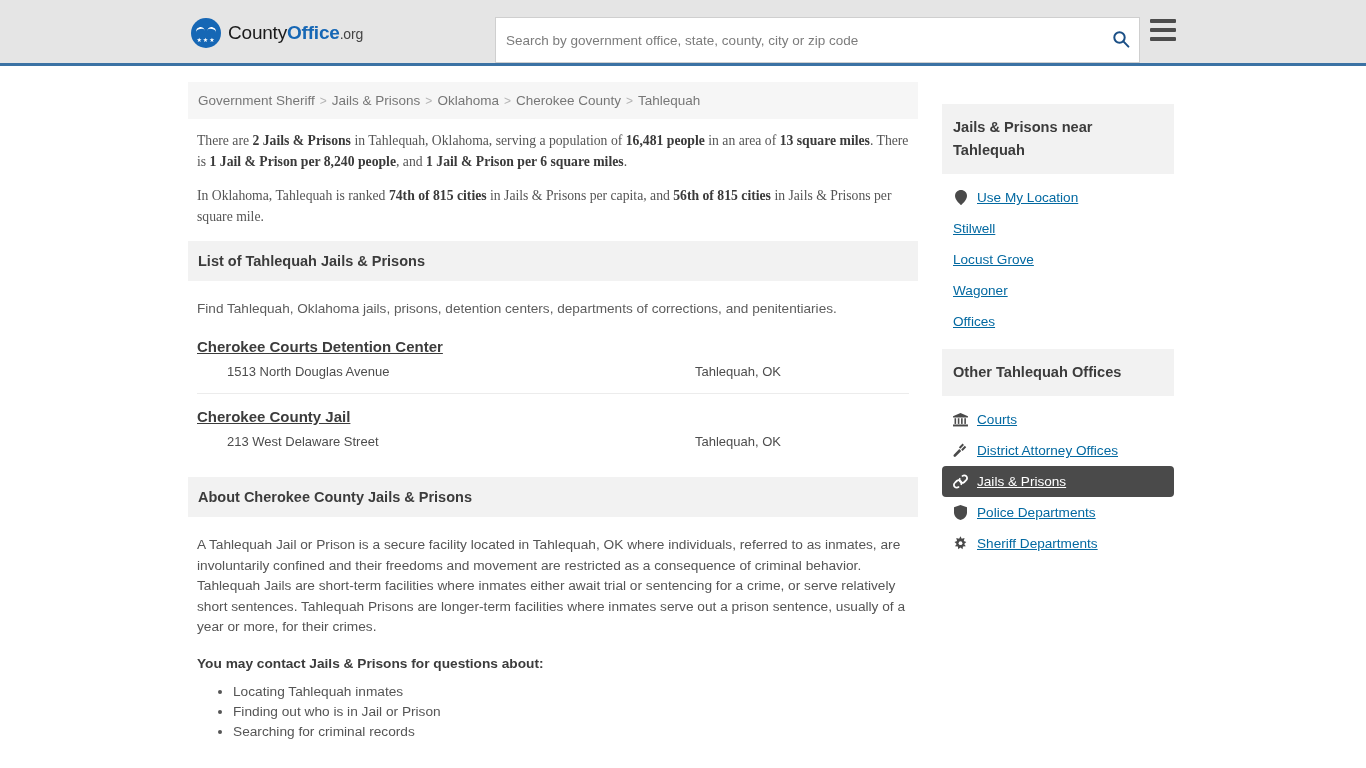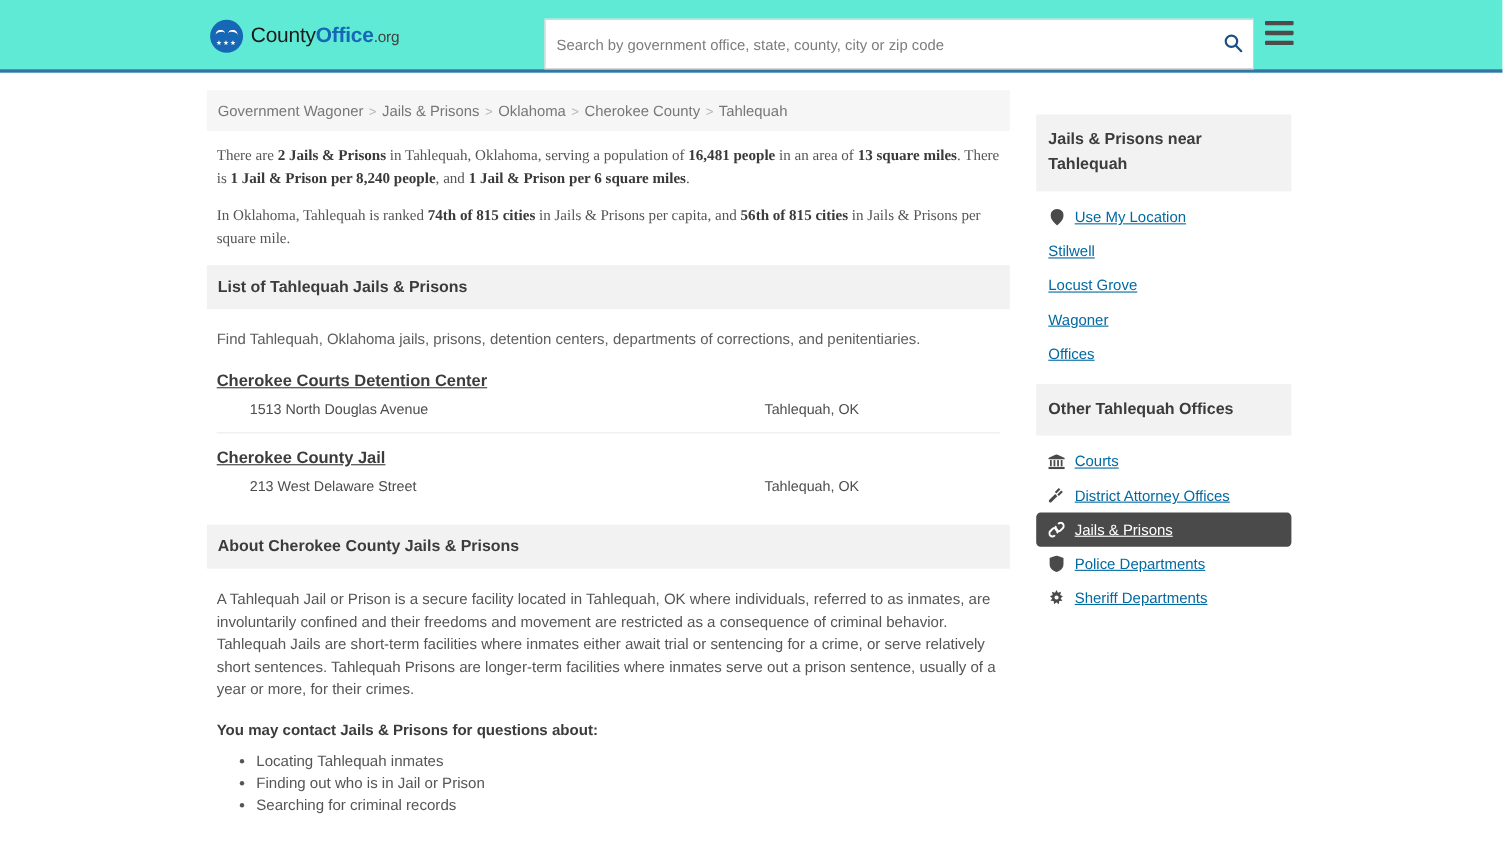--- a/index.html
+++ b/index.html
@@ -8,21 +8,21 @@
     width: 1366px; height: 768px;
     background: #ffffff;
     font-family: "Liberation Sans", sans-serif;
     overflow: hidden;
   }
 
   
   .site-header {
     position: relative;
     height: 66px;
-    background: #5eead4;
+    background: #e5e5e5;
     border-bottom: 3px solid #3b72a4;
     display: flex;
     align-items: center;
   }
   .logo-wrap {
     position: absolute;
     left: 191px; top: 18px;
     display: flex; align-items: center; gap: 7px;
   }
   .logo-mark {
@@ -227,21 +227,21 @@
       <span></span>
   </div>
 </div>
 
 <div class="page">
   <div class="container">
 
     <div class="col-main">
 
 
-      <div class="breadcrumb" id="breadcrumb"><a>Government Wagoner</a><span class="sep">&gt;</span><a>Jails &amp; Prisons</a><span class="sep">&gt;</span><a>Oklahoma</a><span class="sep">&gt;</span><a>Cherokee County</a><span class="sep">&gt;</span><a>Tahlequah</a></div>
+      <div class="breadcrumb" id="breadcrumb"><a>Government Sheriff</a><span class="sep">&gt;</span><a>Jails &amp; Prisons</a><span class="sep">&gt;</span><a>Oklahoma</a><span class="sep">&gt;</span><a>Cherokee County</a><span class="sep">&gt;</span><a>Tahlequah</a></div>
 
       <div class="intro">
         <p id="intro-p1"><span>There are </span><b>2 Jails &amp; Prisons</b><span> in Tahlequah, Oklahoma, serving a population of </span><b>16,481 people</b><span> in an area of </span><b>13 square miles</b><span>. There is </span><b>1 Jail &amp; Prison per 8,240 people</b><span>, and </span><b>1 Jail &amp; Prison per 6 square miles</b><span>.</span></p>
         <p id="intro-p2"><span>In Oklahoma, Tahlequah is ranked </span><b>74th of 815 cities</b><span> in Jails &amp; Prisons per capita, and </span><b>56th of 815 cities</b><span> in Jails &amp; Prisons per square mile.</span></p>
       </div>
 
       <div class="section-head">List of Tahlequah Jails &amp; Prisons</div>
       <div class="section-body">
         <div class="section-note">Find Tahlequah, Oklahoma jails, prisons, detention centers, departments of corrections, and penitentiaries.</div>
         <div id="listings">

